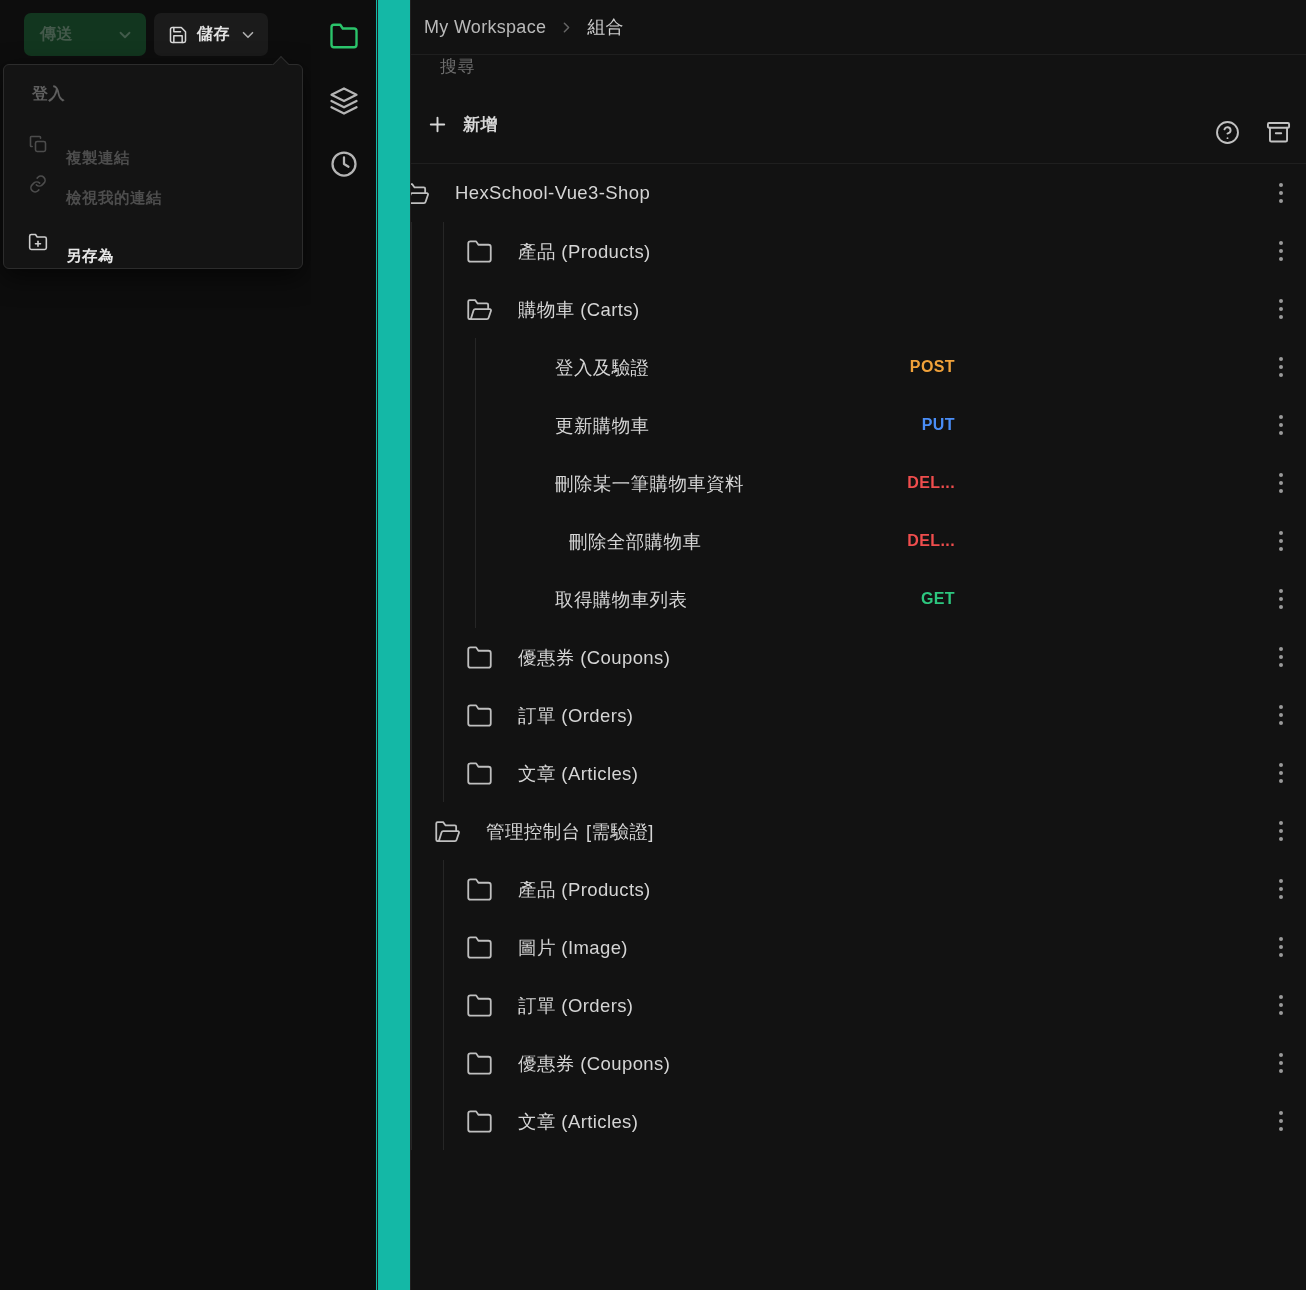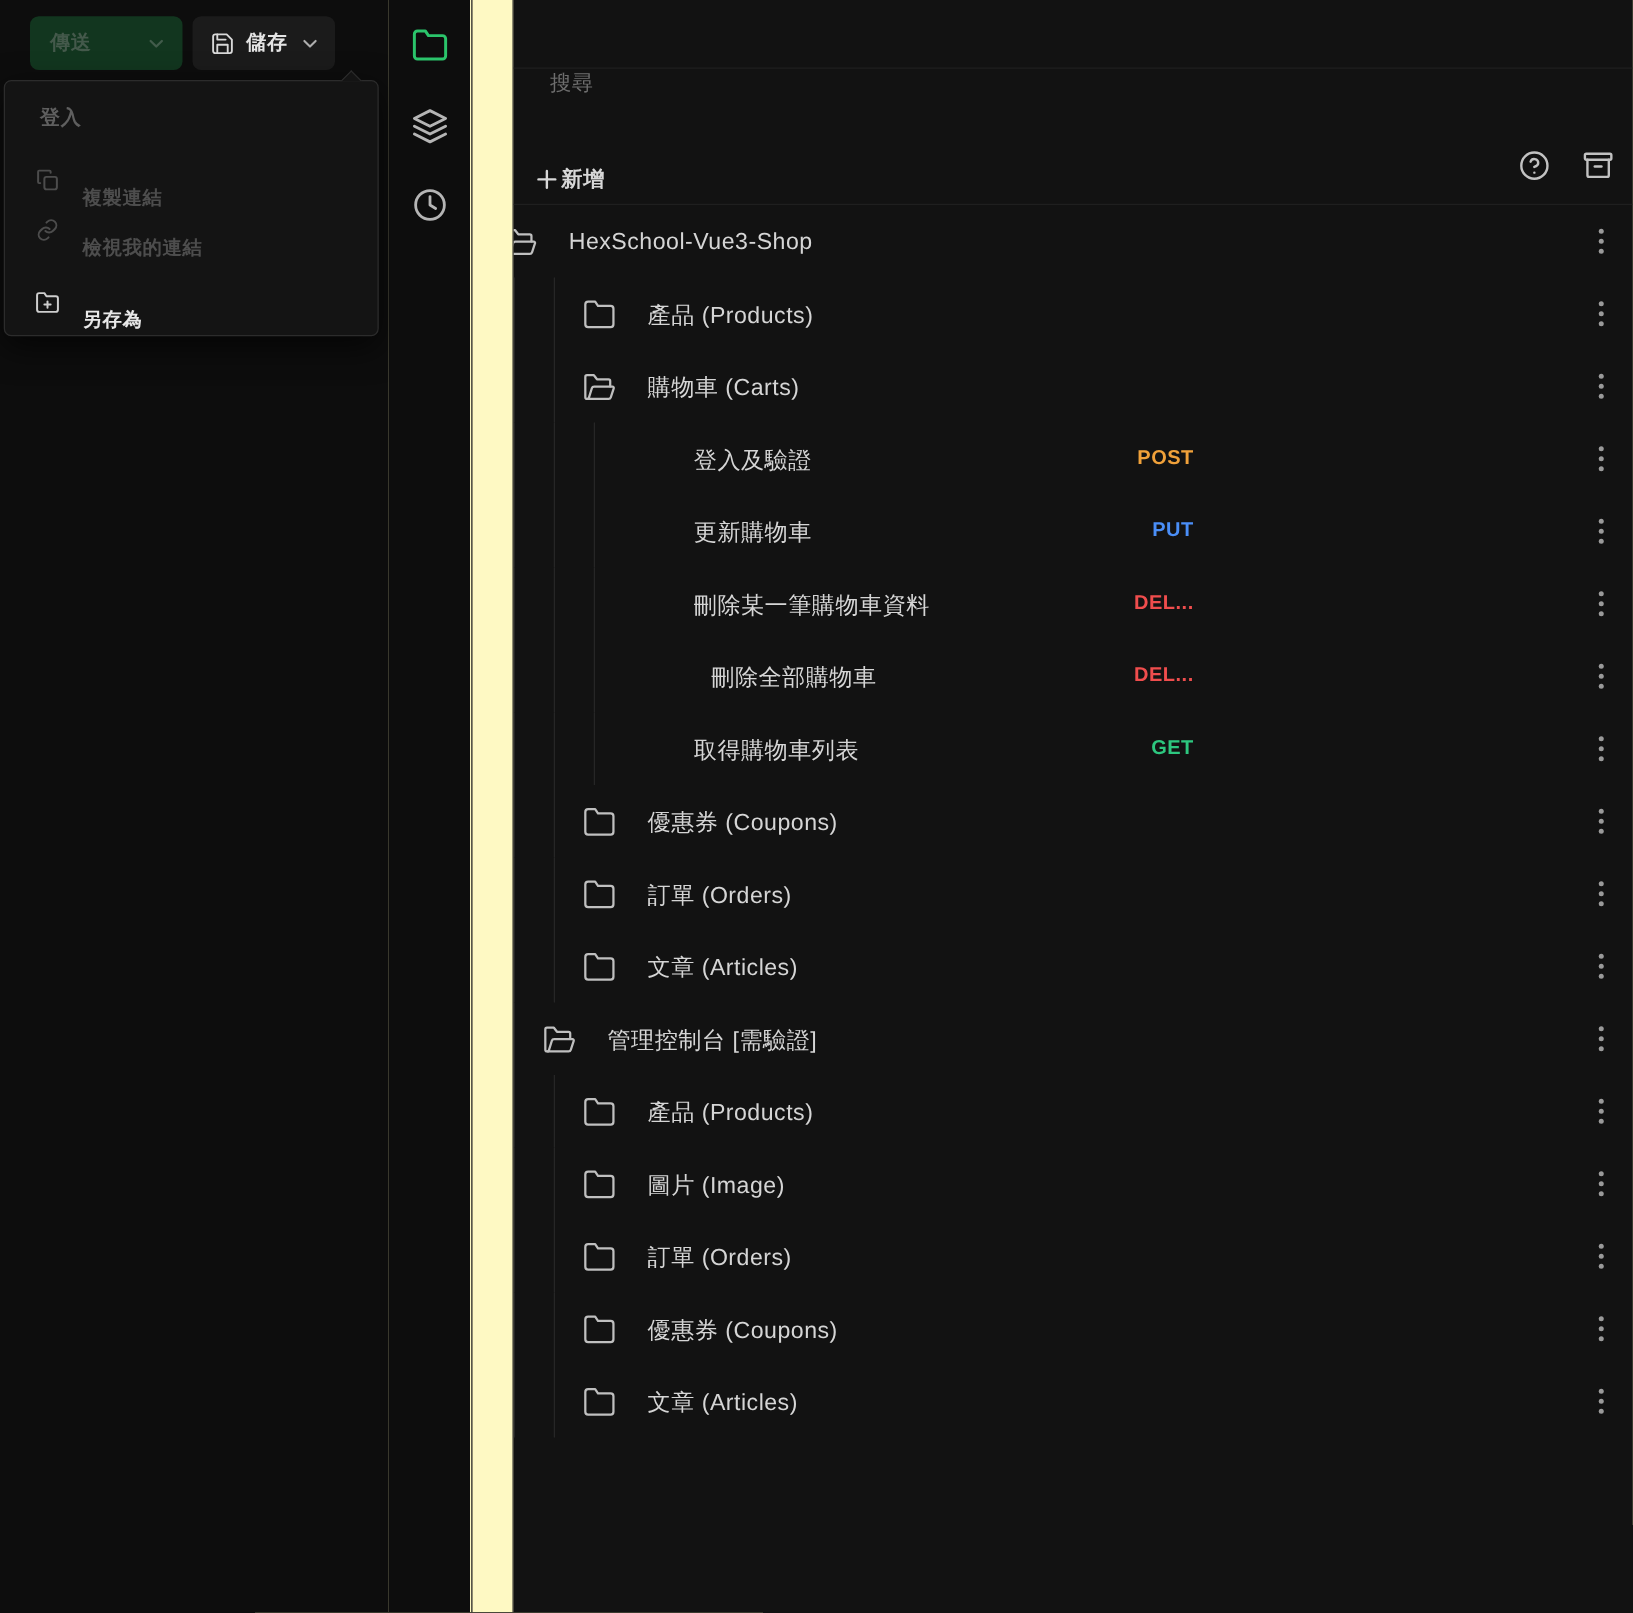--- a/index.html
+++ b/index.html
@@ -9,21 +9,21 @@
     height: 1290px;
     background: #0d0d0d;
     font-family: "Liberation Sans", "DejaVu Sans", sans-serif;
     overflow: hidden;
   }
 
   #app {
     position: relative;
     width: 1306px;
     height: 1290px;
-    background: #fef9c3;
+    background: #14b8a6;
   }
 
   
   .left-zone {
     position: absolute;
     left: 0; top: 0;
     width: 311px;
     height: 1290px;
     background: #0d0d0d;
   }
@@ -215,21 +215,22 @@
 
   .addrow {
     position: absolute;
     left: 0; top: 105px;
     width: 895px; height: 58px;
   }
   .add-btn {
     position: absolute;
     left: 3px; top: 8px;
     display: flex;
-    align-items: flex-end;
+    align-items: flex-start;
+    gap: 14px;
     height: 42px;
     padding: 0 12px;
     border-radius: 6px;
     cursor: pointer;
   }
   .add-btn .lbl {
     font-size: 17px;
     color: #d7d7d7;
     font-weight: 600;
     letter-spacing: .6px;
@@ -390,20 +391,29 @@
         <polyline points="12 6.6 12 12 15.6 14.2"></polyline>
       </svg>
     </div>
   </div>
 
   <div class="vdiv vdiv-a"></div>
   <div class="vdiv vdiv-b"></div>
 
   <div class="main">
 
+    <div class="breadcrumb">
+      <span class="crumb">My Workspace</span>
+      <span class="crumb-sep">
+        <svg width="17" height="17" viewBox="0 0 24 24" fill="none" stroke="#9a9a9a" stroke-width="2.1" stroke-linecap="round" stroke-linejoin="round">
+          <polyline points="9 18 15 12 9 6"></polyline>
+        </svg>
+      </span>
+      <span class="crumb cur">組合</span>
+    </div>
 
     <div class="hdiv hdiv-1"></div>
 
     <div class="searchbar">
       <span class="ph">搜尋</span>
     </div>
 
     <div class="addrow">
       <div class="add-btn">
         <svg width="23" height="23" viewBox="0 0 24 24" fill="none" stroke="#d7d7d7" stroke-width="2" stroke-linecap="round">

